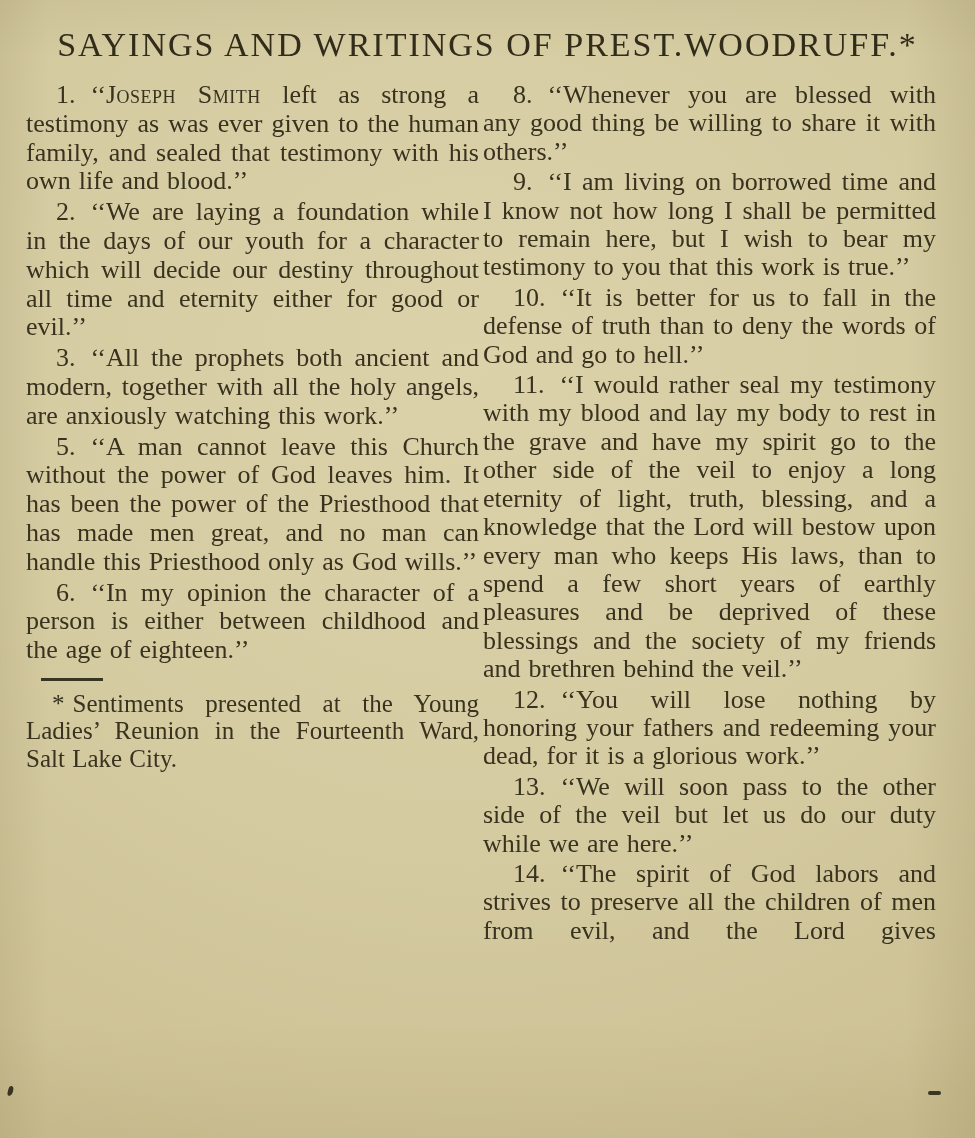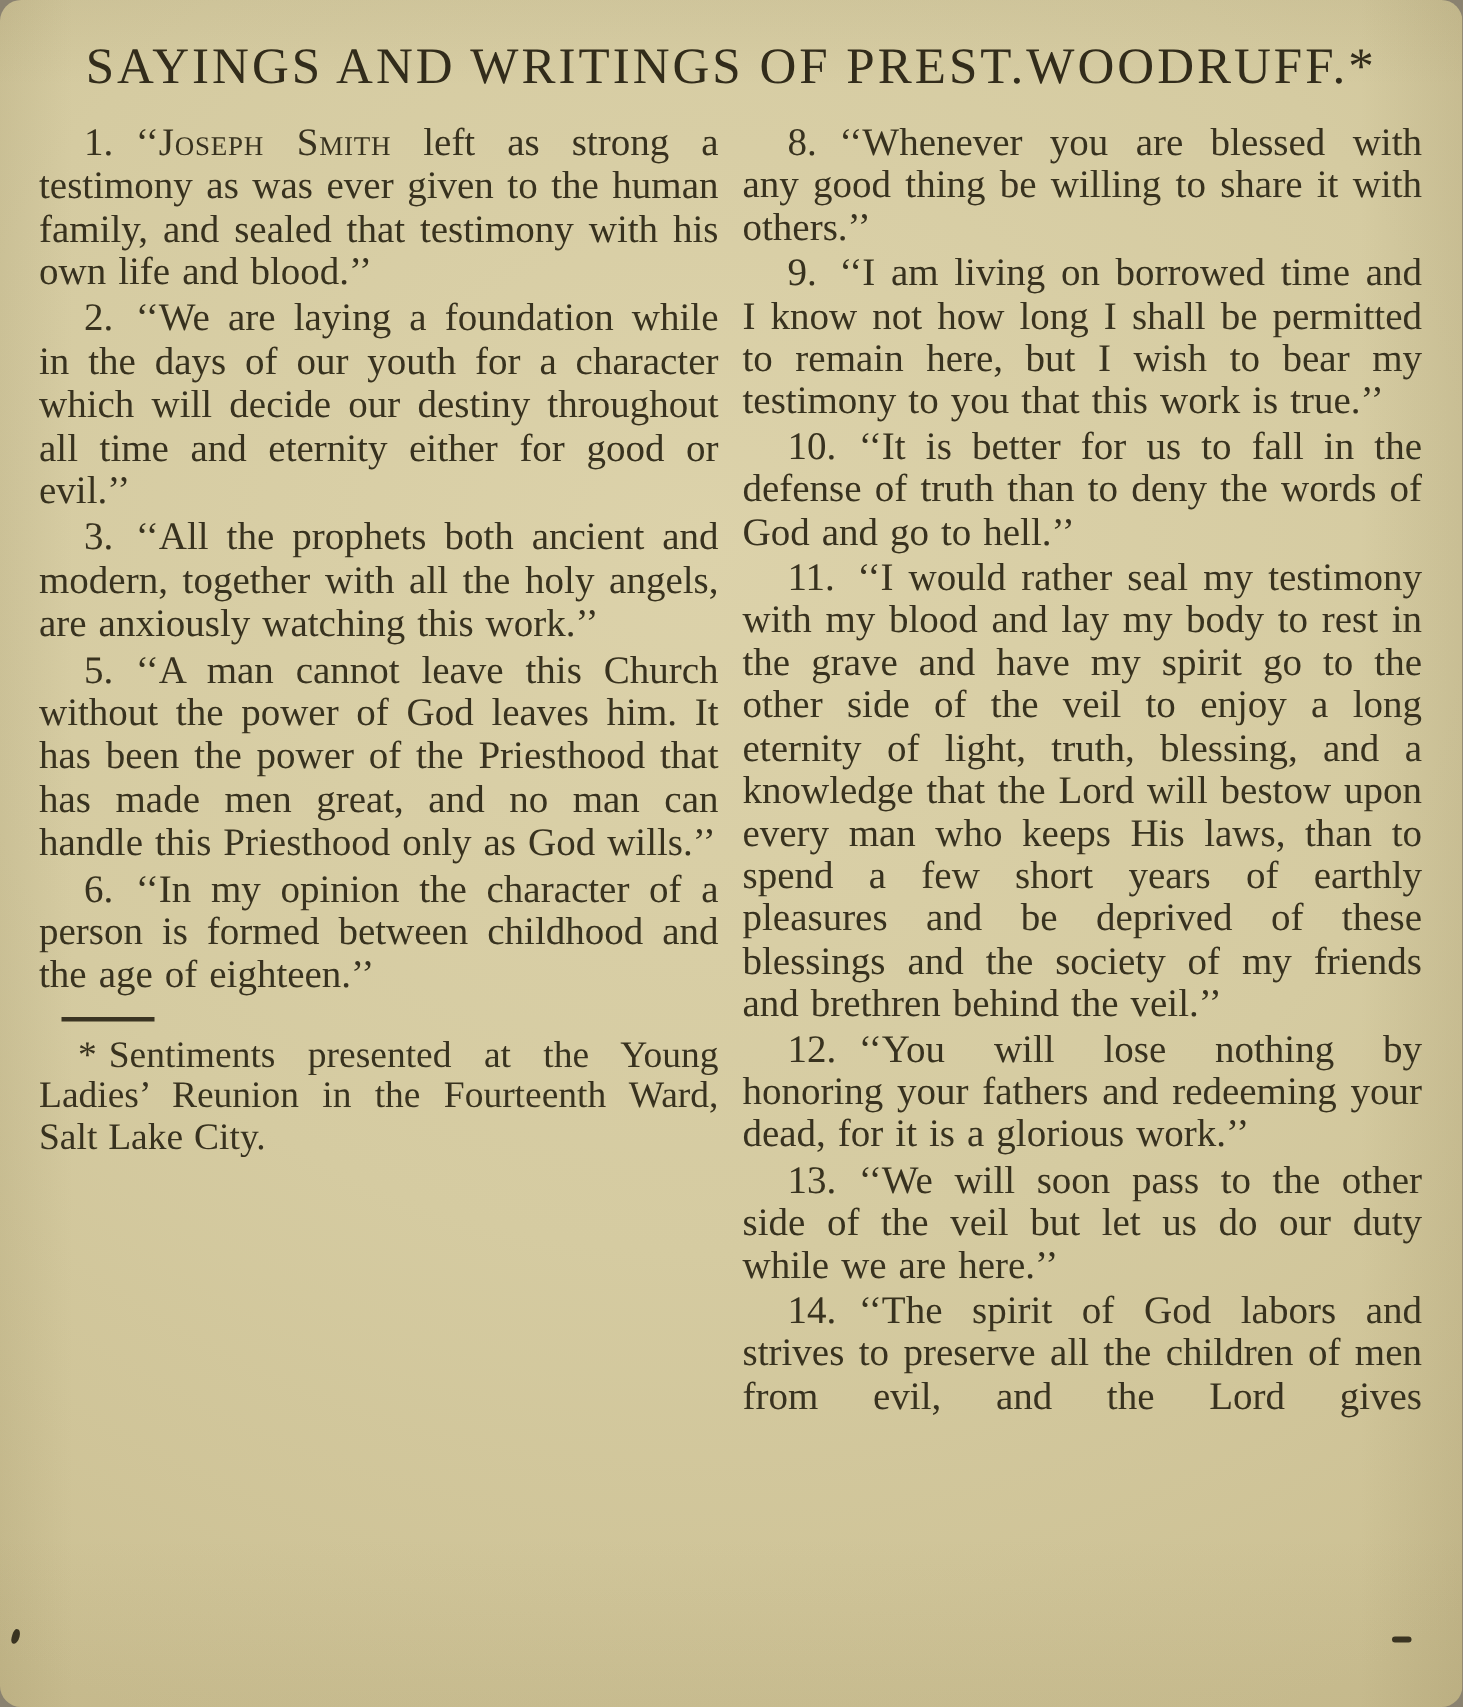--- a/index.html
+++ b/index.html
@@ -8,35 +8,34 @@
     width: 975px;
     height: 1138px;
     margin: 0 auto;
     overflow: hidden;
     font-family: "Liberation Serif", serif;
     color: #38321f;
     background:
       linear-gradient(to right, rgba(110,96,52,0.10), rgba(0,0,0,0) 5%, rgba(0,0,0,0) 93%, rgba(110,96,52,0.12)),
       linear-gradient(to bottom, rgba(110,96,52,0.07), rgba(0,0,0,0) 5%, rgba(0,0,0,0) 90%, rgba(110,96,52,0.07)),
       radial-gradient(95% 75% at 48% 32%, #dcd2aa 0%, #d5cba1 55%, #ccc093 100%);
-    border-radius: 14px;
   }
   .title {
     margin: 0;
     padding: 26px 10px 0 10px;
     text-align: center;
     font-size: 34px;
     font-weight: 400;
     letter-spacing: 2px;
     white-space: nowrap;
     color: #322c1b;
   }
   .columns {
     display: flex;
-    gap: 16px;
+    gap: 4px;
     padding: 17px 22px 0 26px;
   }
   .col {
     width: 453px;
     text-align: justify;
   }
   .col-left  { font-size: 26px; line-height: 28.8px; word-spacing: 1.5px; }
   .col-right { font-size: 26px; line-height: 28.4px; word-spacing: 1.5px; }
   .para { margin: 0 0 2px 0; text-indent: 30px; }
   .para.cont { text-indent: 0; }
@@ -85,21 +84,21 @@
       <p class="para"><span class="pnum">1.</span><span>‘‘</span><span class="smallcaps">Joseph Smith</span>
         <span>left as strong a testimony as was ever given to the human family, and sealed that testimony with his own life and blood.’’</span></p>
 
       <p class="para"><span class="pnum">2.</span><span>‘‘We are laying a foundation while in the days of our youth for a character which will decide our destiny throughout all time and eternity either for good or evil.’’</span></p>
 
       <p class="para"><span class="pnum">3.</span><span>‘‘All the prophets both ancient and modern, together with all the holy angels, are anxiously watching this work.’’</span></p>
 
 
       <p class="para"><span class="pnum">5.</span><span>‘‘A man cannot leave this Church without the power of God leaves him. It has been the power of the Priesthood that has made men great, and no man can handle this Priesthood only as God wills.’’</span></p>
 
-      <p class="para"><span class="pnum">6.</span><span>‘‘In my opinion the character of a person is formed between childhood and the age of eighteen.’’</span></p>
+      <p class="para"><span class="pnum">6.</span><span>‘‘In my opinion the character of a person is either between childhood and the age of eighteen.’’</span></p>
 
 
       <div class="foot">
         <div class="foot-rule"></div>
         <p class="footnote"><span class="fmark">*</span><span>Sentiments presented at the Young Ladies’ Reunion in the Fourteenth Ward, Salt Lake City.</span></p>
       </div>
 
     </div>
 
     <div class="col col-right">

